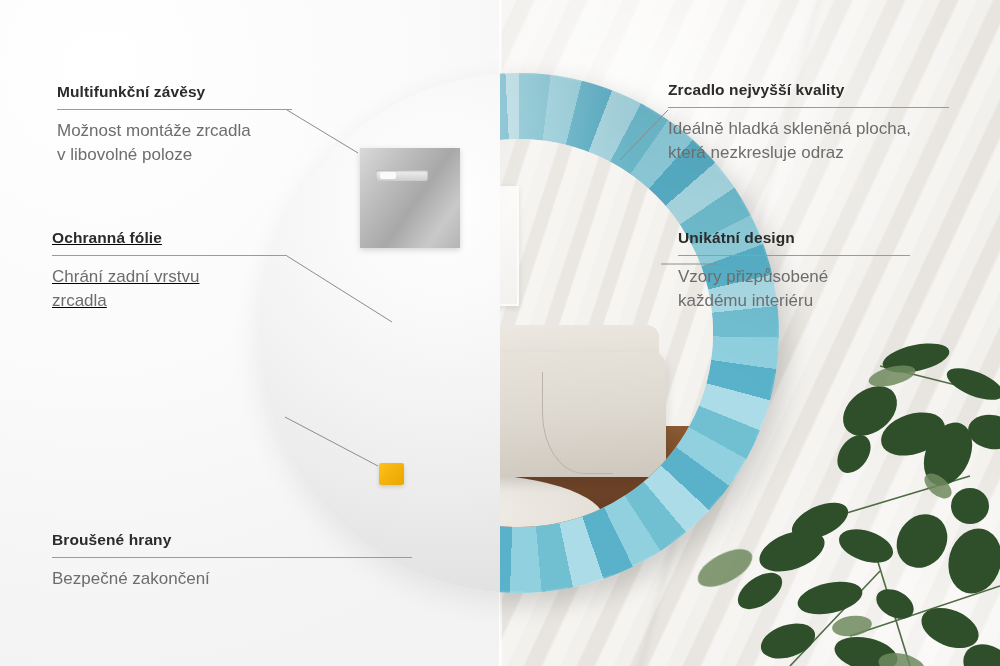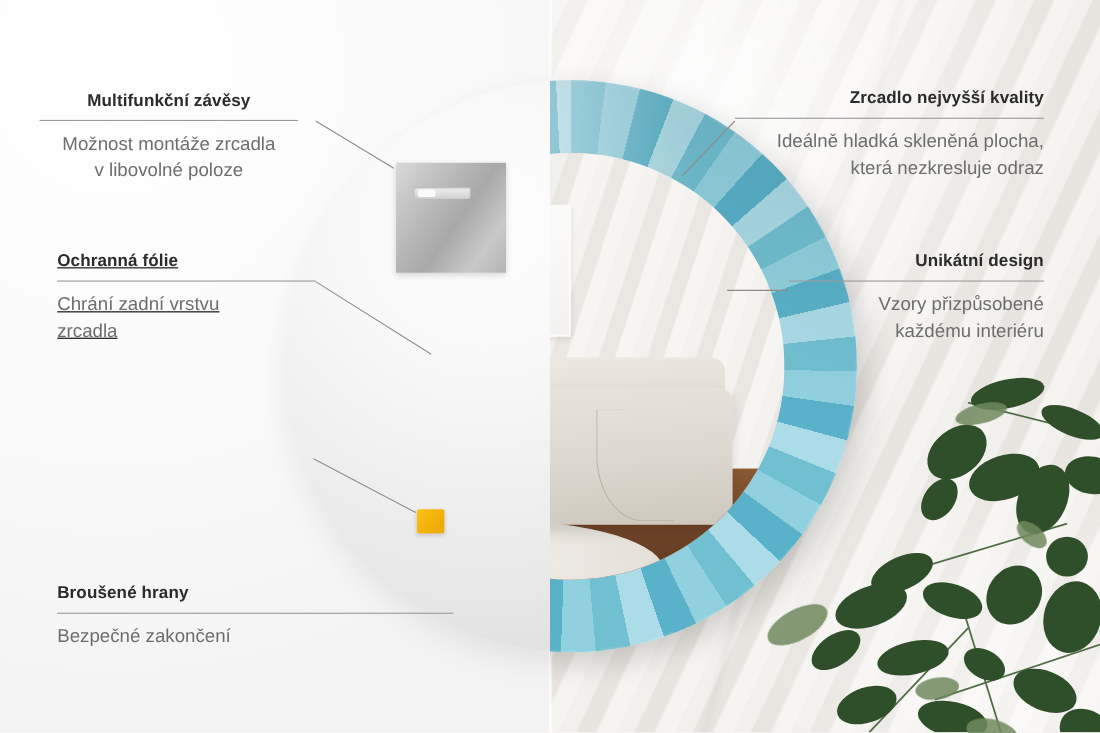--- a/index.html
+++ b/index.html
@@ -178,21 +178,21 @@
   .label .title{
     font-size:15.5px;font-weight:bold;color:#2b2b2b;letter-spacing:0.1px;
     line-height:1.28;margin:0;
   }
   .label .rule{
     height:1px;background:#9a9a9a;margin:7px 0 9px 0;
   }
   .label .desc{
     font-size:17px;color:#6d6d6d;line-height:1.42;margin:0;font-weight:normal;
   }
-  .label.right{text-align:right;}
+  .label.right{text-align:left;}
 
   
   .leaders{position:absolute;left:0;top:0;width:1000px;height:666px;pointer-events:none;}
 
   
   .foliage{position:absolute;right:0;bottom:0;width:330px;height:330px;overflow:hidden;}
 </style>
 </head>
 <body>
 
@@ -245,21 +245,21 @@
   <svg class="leaders">
     <g stroke="#8c8c8c" stroke-width="1" fill="none">
       <path d="M287 110 L358 153"></path>
       <path d="M287 256 L392 322"></path>
       <path d="M285 417 L378 466"></path>
       <path d="M668 110 L620 160"></path>
       <path d="M717 264 L661 264"></path>
     </g>
   </svg>
 
-  <div class="label" style="left:36px;top:82px;width:235px;text-align:center;">
+  <div class="label" style="left:57px;top:82px;width:235px;">
     <p class="title">Multifunkční závěsy</p>
     <div class="rule"></div>
     <p class="desc">Možnost montáže zrcadla</p>
     <p class="desc">v libovolné poloze</p>
   </div>
 
   <div class="label" style="left:52px;top:228px;width:235px;text-decoration:underline;">
     <p class="title">Ochranná fólie</p>
     <div class="rule"></div>
     <p class="desc">Chrání zadní vrstvu</p>
@@ -273,21 +273,21 @@
     <p class="desc">Bezpečné zakončení</p>
   </div>
 
   <div class="label right" style="left:668px;top:80px;width:281px;">
     <p class="title">Zrcadlo nejvyšší kvality</p>
     <div class="rule"></div>
     <p class="desc">Ideálně hladká skleněná plocha,</p>
     <p class="desc">která nezkresluje odraz</p>
   </div>
 
-  <div class="label right" style="left:717px;top:228px;width:232px;">
+  <div class="label right" style="left:678px;top:228px;width:232px;">
     <p class="title">Unikátní design</p>
     <div class="rule"></div>
     <p class="desc">Vzory přizpůsobené</p>
     <p class="desc">každému interiéru</p>
   </div>
 
   <div class="foliage">
     <svg viewBox="0 0 330 330" width="330" height="330">
       <g stroke="#4f6b44" stroke-width="1.6" fill="none">
         <path d="M330 60 L210 30"></path>

